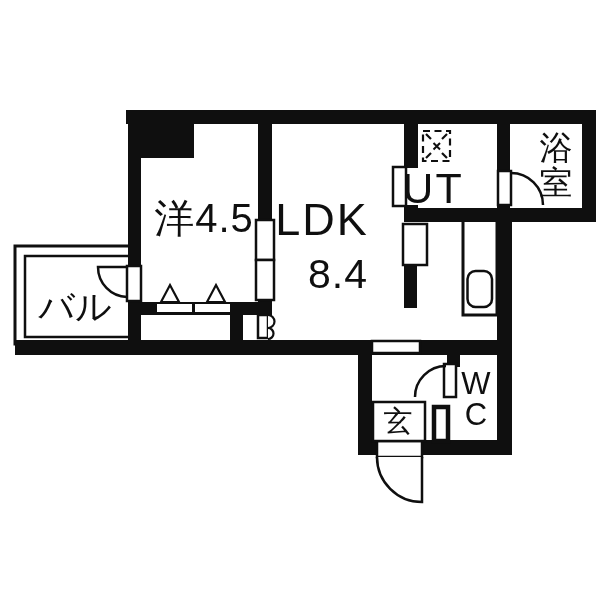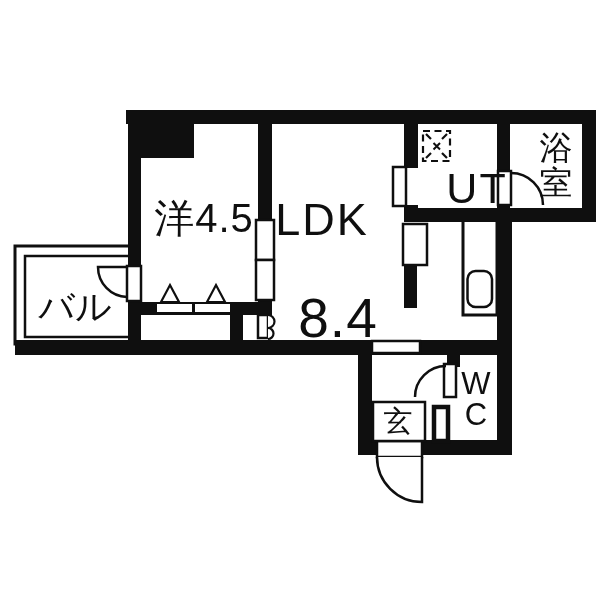--- a/index.html
+++ b/index.html
@@ -8,21 +8,21 @@
     font-family:"Liberation Sans","DejaVu Sans",sans-serif;color:#0f0f0f;
     overflow:hidden;
   }
   .plan svg{position:absolute;left:0;top:0;}
   .lbl{
     position:absolute;transform:translate(-50%,-50%);
     white-space:nowrap;color:#0f0f0f;line-height:1;user-select:none;
   }
   .lbl-western{font-size:40px;letter-spacing:1px;}
   .lbl-ldk{font-size:45px;letter-spacing:2px;}
-  .lbl-ldk-size{font-size:55px;letter-spacing:1px;margin-top:44px;}
+  .lbl-ldk-size{font-size:41px;letter-spacing:1px;}
   .lbl-ut{font-size:43px;letter-spacing:2px;}
   .lbl-bath{font-size:33px;line-height:35px;text-align:center;}
   .lbl-balcony{font-size:36px;text-align:center;}
   .lbl-genkan{font-size:29px;}
   .lbl-wc{font-size:31px;line-height:31px;text-align:center;}
 </style>
 </head>
 <body>
 
 <div class="plan">
@@ -86,21 +86,21 @@
       <line x1="447" y1="134" x2="442" y2="139" stroke="#0f0f0f" stroke-width="2.2"></line>
       <line x1="426" y1="158" x2="431" y2="153" stroke="#0f0f0f" stroke-width="2.2"></line>
       <line x1="447" y1="158" x2="442" y2="153" stroke="#0f0f0f" stroke-width="2.2"></line>
       <path d="M433.5 143 L440 149.5 M440 143 L433.5 149.5" stroke="#0f0f0f" stroke-width="2" fill="none"></path>
     </g>
   </svg>
 
   <div class="lbl lbl-western" style="left:204px;top:218px;">洋4.5</div>
   <div class="lbl lbl-ldk" style="left:322px;top:219px;">LDK</div>
   <div class="lbl lbl-ldk-size" style="left:338px;top:274px;">8.4</div>
-  <div class="lbl lbl-ut" style="left:477px;top:188px;">UT</div>
+  <div class="lbl lbl-ut" style="left:433px;top:188px;">UT</div>
   <div class="lbl lbl-bath" style="left:556px;top:165px;">
     <div>浴</div>
     <div>室</div>
   </div>
   <div class="lbl lbl-balcony" style="left:75px;top:307px;">バル</div>
   <div class="lbl lbl-genkan" style="left:398px;top:421px;">玄</div>
   <div class="lbl lbl-wc" style="left:476px;top:399px;">
     <div>W</div>
     <div>C</div>
   </div>

